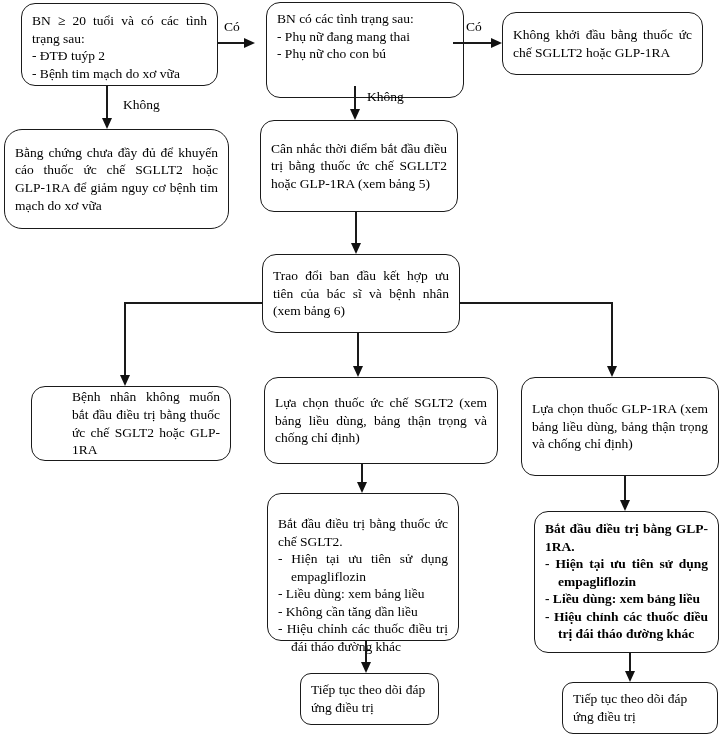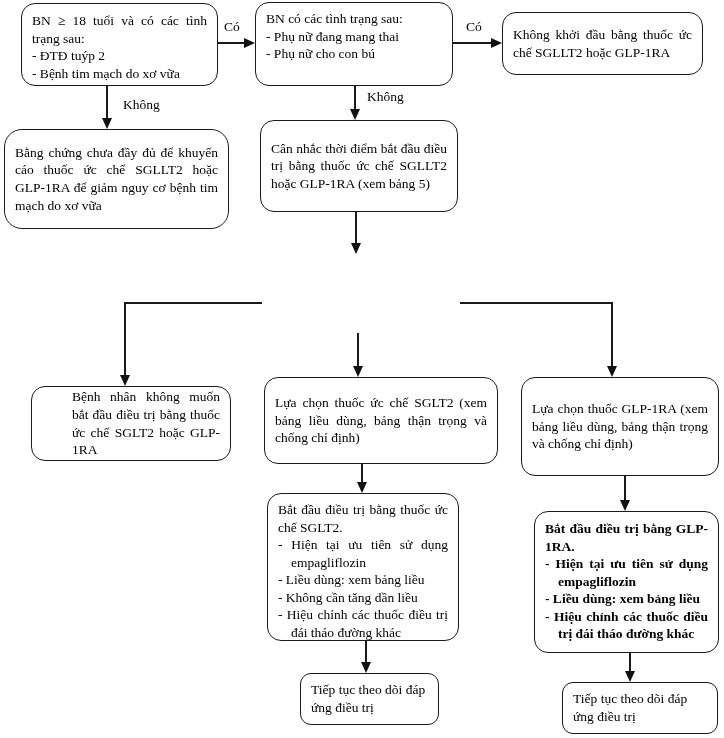--- a/index.html
+++ b/index.html
@@ -53,57 +53,60 @@
     border-bottom: 5px solid transparent;
     border-left: 11px solid #111111;
   }
 </style>
 </head>
 <body>
 
 <div class="canvas">
 
   <div class="node" style="left:21px; top:3px; width:197px; height:83px; justify-content:flex-start; padding-top:8px;">
-    <p>BN ≥ 18 tuổi và có các tình trạng sau:</p>
+    <p>BN ≥ 20 tuổi và có các tình trạng sau:</p>
     <div class="bullet">- ĐTĐ tuýp 2</div>
     <div class="bullet">- Bệnh tim mạch do xơ vữa</div>
   </div>
 
-  <div class="node" style="left:255px; top:2px; width:198px; height:84px; justify-content:flex-start; padding-top:7px;">
+  <div class="node" style="left:266px; top:2px; width:198px; height:96px; justify-content:flex-start; padding-top:7px;">
     <p>BN có các tình trạng sau:</p>
     <div class="bullet">- Phụ nữ đang mang thai</div>
     <div class="bullet">- Phụ nữ cho con bú</div>
   </div>
 
   <div class="node" style="left:502px; top:12px; width:201px; height:63px;">
     <p>Không khởi đầu bằng thuốc ức chế SGLLT2 hoặc GLP-1RA</p>
   </div>
 
   <div class="node" style="left:4px; top:129px; width:225px; height:100px; border-radius:18px;">
     <p>Bằng chứng chưa đầy đủ để khuyến cáo thuốc ức chế SGLLT2 hoặc GLP-1RA để giảm nguy cơ bệnh tim mạch do xơ vữa</p>
   </div>
 
   <div class="node" style="left:260px; top:120px; width:198px; height:92px;align-items:flex-end;">
     <p>Cân nhắc thời điểm bắt đầu điều trị bằng thuốc ức chế SGLLT2 hoặc GLP-1RA (xem bảng 5)</p>
   </div>
 
+  <div class="node" style="left:262px; top:254px; width:198px; height:79px;">
+    <p>Trao đổi ban đầu kết hợp ưu tiên của bác sĩ và bệnh nhân (xem bảng 6)</p>
+  </div>
 
   <div class="node" style="left:31px; top:386px; width:200px; height:75px;padding-left:40px;">
     <p>Bệnh nhân không muốn bắt đầu điều trị bằng thuốc ức chế SGLT2 hoặc GLP-1RA</p>
   </div>
 
   <div class="node" style="left:264px; top:377px; width:234px; height:87px;">
     <p>Lựa chọn thuốc ức chế SGLT2 (xem bảng liều dùng, bảng thận trọng và chống chỉ định)</p>
   </div>
 
   <div class="node" style="left:521px; top:377px; width:198px; height:99px;">
     <p>Lựa chọn thuốc GLP-1RA (xem bảng liều dùng, bảng thận trọng và chống chỉ định)</p>
   </div>
 
-  <div class="node" style="left:267px; top:493px; width:192px; height:148px; justify-content:space-between; padding-top:7px;">
+  <div class="node" style="left:267px; top:493px; width:192px; height:148px; justify-content:space-between; padding-top:21px;">
     <p>Bắt đầu điều trị bằng thuốc ức chế SGLT2.</p>
     <div class="bullet">- Hiện tại ưu tiên sử dụng empagliflozin</div>
     <div class="bullet">- Liều dùng: xem bảng liều</div>
     <div class="bullet">- Không cần tăng dần liều</div>
     <div class="bullet">- Hiệu chỉnh các thuốc điều trị đái tháo đường khác</div>
   </div>
 
   <div class="node" style="left:534px; top:511px; width:185px; height:142px; justify-content:flex-start; padding-top:8px;font-weight:bold;">
     <p>Bắt đầu điều trị bằng GLP-1RA.</p>
     <div class="bullet">- Hiện tại ưu tiên sử dụng empagliflozin</div>

